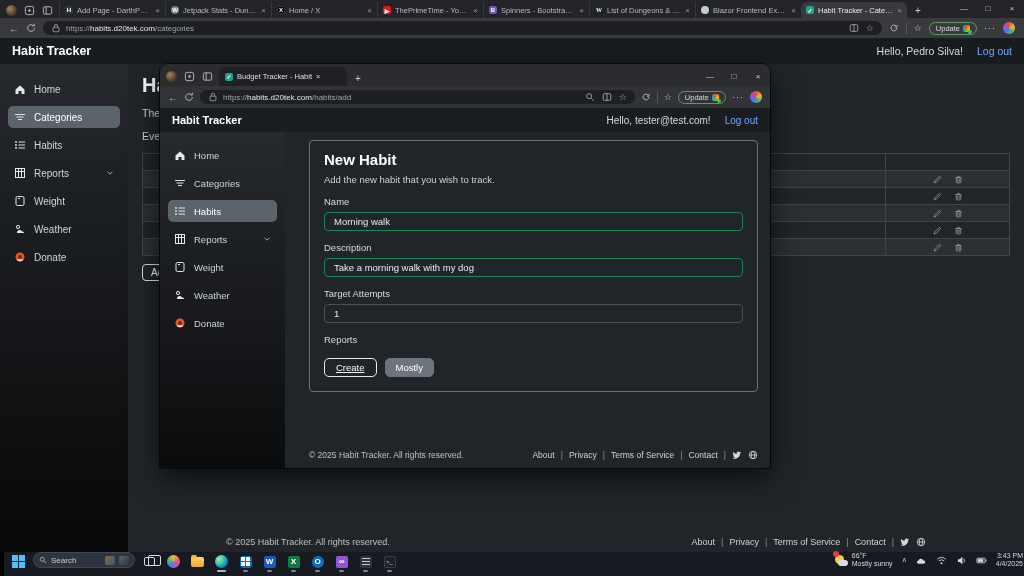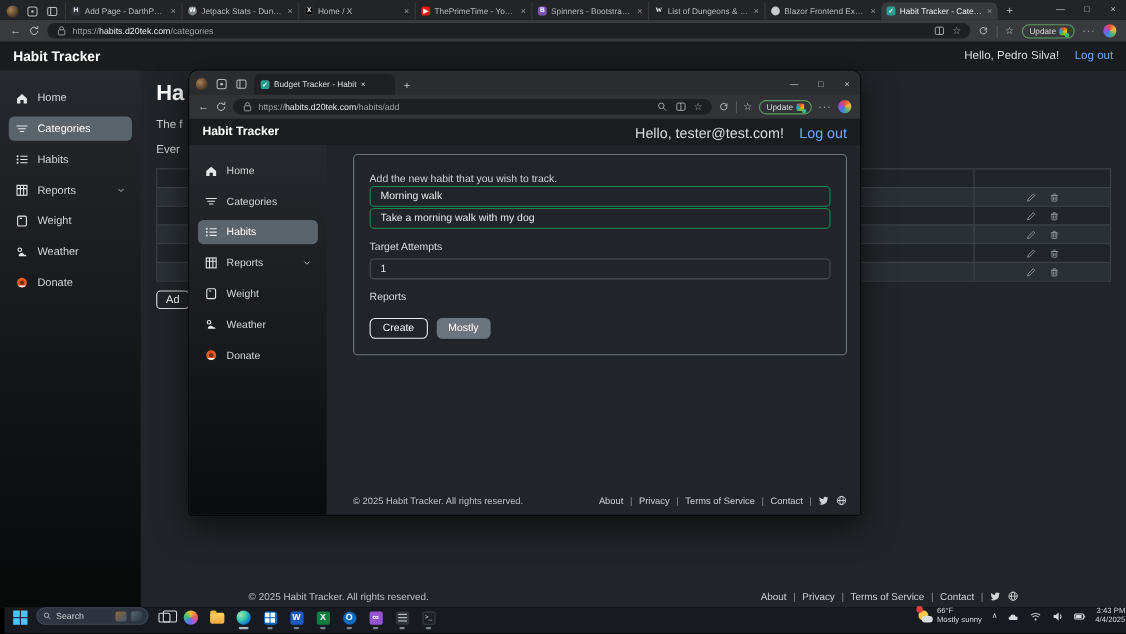--- a/index.html
+++ b/index.html
@@ -75,47 +75,47 @@
   .act-ico { width:9px; height:9px; }
   .add-btn { display:inline-block; margin-top:8px; border:1px solid #dee2e6; border-radius:4px;
     background:transparent; color:#fff; font-size:10px; padding:2px 8px; font-family:inherit; }
   .site-footer { position:absolute; bottom:5px; left:50%; transform:translateX(-50%); width:700px;
     display:flex; align-items:center; color:#bcc0c4; font-size:9px; }
   .f-links { margin-left:auto; display:flex; align-items:center; gap:6px; color:#ced2d6; }
   .f-sep { color:#8a9096; }
   .f-ico { width:10px; height:10px; color:#d3d6d9; }
 
   
-  .popup { position:absolute; left:172px; top:64px; width:610px; height:404px; background:#212529;
+  .popup { position:absolute; left:160px; top:64px; width:610px; height:404px; background:#212529;
     border-radius:8px 8px 2px 2px; box-shadow:0 10px 30px rgba(0,0,0,.65), 0 0 0 1px #0b0c0d;
     overflow:hidden; }
   .pw-tabstrip { height:22px; background:#2b2c30; display:flex; align-items:flex-end; color:#c3c6c9; }
   .pw-tabstrip .chrome-left { padding-bottom:4px; }
   .ptab { width:128px; height:19px; background:#1f2024; border-radius:6px 6px 0 0; display:flex;
     align-items:center; gap:4px; padding:0 6px; font-size:7.5px; color:#dcdee0; }
   .pw-toolbar { height:22px; background:#323337; display:flex; align-items:center; gap:6px;
     padding:0 8px; color:#c8cbcd; }
   .pw-topbar { height:24px; background:#1a1d20; display:flex; align-items:center; padding:0 12px; }
   .pw-topbar .brand { font-size:11px; }
-  .pw-topbar .greeting, .pw-topbar .logout { font-size:13px; }
+  .pw-topbar .greeting, .pw-topbar .logout { font-size:10px; }
   .pw-body { display:flex; height:336px; position:relative; }
   .pw-sidebar { width:125px; background:linear-gradient(180deg,#26292d 0%, #17191c 55%, #0a0b0c 100%);
     padding-top:12px; flex:0 0 auto; }
   .pw-sidebar .sb-item { font-size:9.5px; height:22px; margin-bottom:6px; }
   .pw-main { flex:1; position:relative; padding:8px 12px 8px 24px; }
   .card { border:1px solid #6c757d; border-radius:4px; background:#212529; padding:10px 14px 14px 14px; }
   .card-title { color:#fff; font-size:15px; font-weight:bold; }
   .card-sub { color:#cfd2d4; font-size:9.5px; margin-top:6px; }
   .fld-label { color:#d8dadc; font-size:9.5px; margin-top:11px; margin-bottom:4px; }
   .fld-input { width:100%; height:19px; background:#212529; border:1px solid #495057; border-radius:4px;
     color:#e8eaec; font-size:9.5px; padding:0 9px; font-family:inherit; }
   .fld-input.valid { border-color:#198754; }
   .btn-row { margin-top:13px; display:flex; gap:8px; }
   .btn-create { background:#212529; border:1px solid #e9ecef; color:#f8f9fa; border-radius:5px;
-    font-size:9.5px; padding:3px 11px; font-family:inherit; }
+    font-size:9.5px; padding:3px 11px; font-family:inherit;text-decoration:underline; }
   .btn-cancel { background:#6c757d; border:1px solid #6c757d; color:#fff; border-radius:5px;
     font-size:9.5px; padding:3px 10px; font-family:inherit; }
   .pw-footer { position:absolute; left:24px; right:12px; bottom:8px; display:flex; align-items:center;
     color:#bcc0c4; font-size:8.5px; }
 
   
   .taskbar { position:absolute; bottom:0; left:4px; width:1024px; height:24px; background:#171a21;
     display:flex; align-items:flex-start; gap:5px; padding:0 5px; }
   .tb-start { width:15px; height:15px; display:grid; grid-template-columns:6px 6px; grid-template-rows:6px 6px;
     gap:1px; align-content:center; justify-content:center; }
@@ -580,22 +580,25 @@
               <circle cx="6" cy="6" r="4.5" fill="#e25822"></circle>
               <circle cx="6" cy="6" r="2" fill="#7a2d10"></circle>
               <path d="M2.5 8.5h7a4.5 4.5 0 0 1-7 0z" fill="#f0f0f0"></path>
             </svg>
           <span>Donate</span>
         </div>
       </div>
 
       <div class="pw-main">
         <div class="card">
+          <div class="card-title">New Habit</div>
           <div class="card-sub">Add the new habit that you wish to track.</div>
+          <div class="fld-label">Name</div>
           <input class="fld-input valid" type="text" value="Morning walk" style="">
+          <div class="fld-label">Description</div>
           <input class="fld-input valid" type="text" value="Take a morning walk with my dog" style="">
           <div class="fld-label">Target Attempts</div>
           <input class="fld-input" type="text" value="1" style="">
           <div class="fld-label">Reports</div>
           <div class="btn-row">
             <button class="btn-create">Create</button>
             <button class="btn-cancel">Mostly</button>
           </div>
         </div>
 

